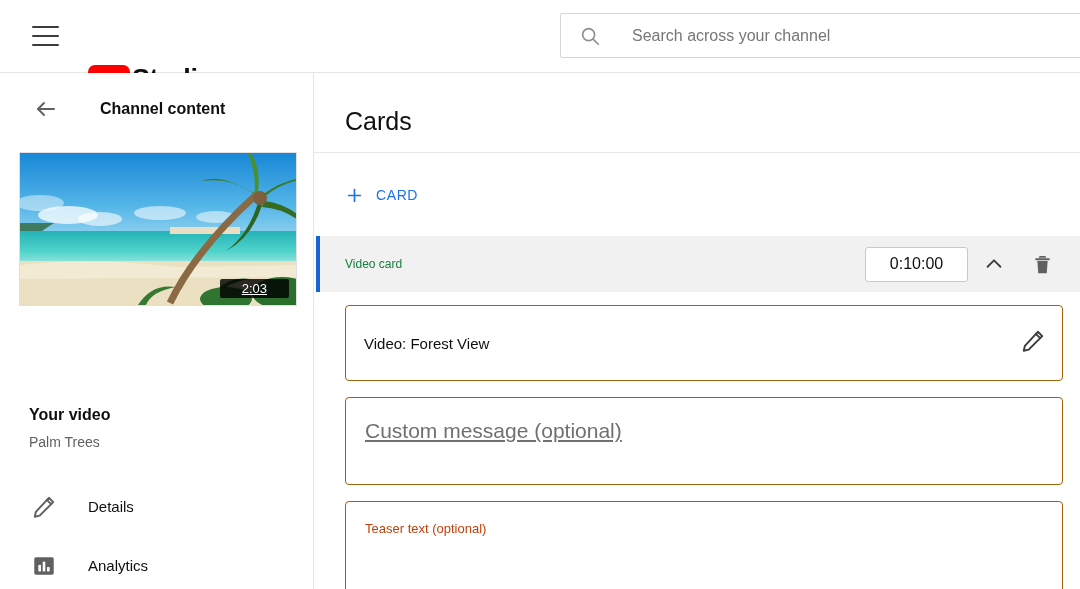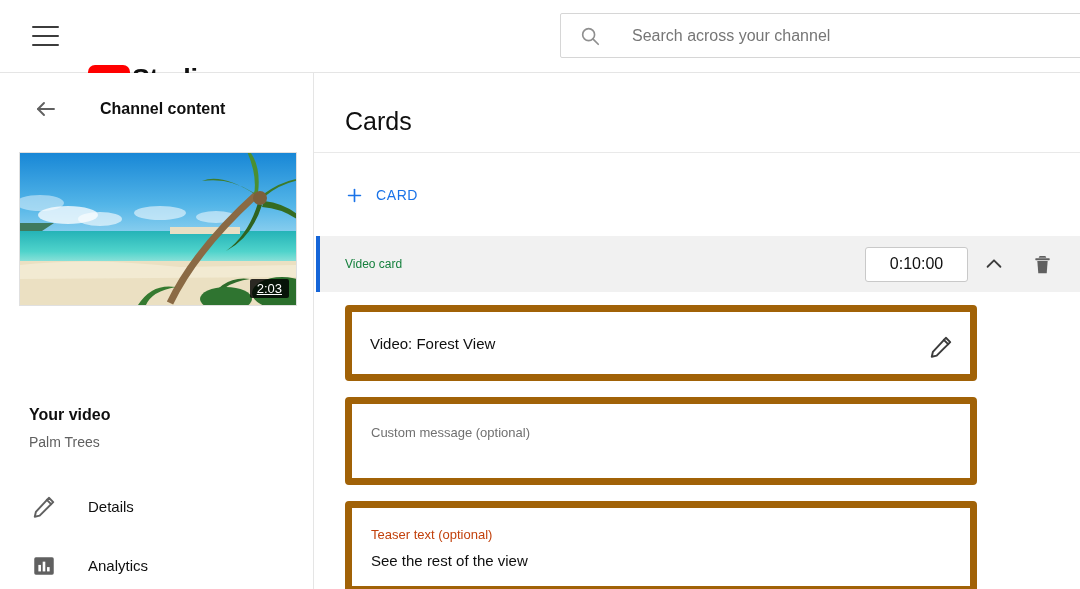--- a/index.html
+++ b/index.html
@@ -66,21 +66,21 @@
   .back-label { margin-left:42px; font-size:16px; font-weight:700; color:#0f0f0f; }
 
   .thumb {
     position:absolute; left:19px; top:79px; width:278px; height:154px;
     border:1px solid #e0e0e0; overflow:hidden; background:#1b8fd0;
   }
   .thumb svg { display:block; width:276px; height:152px; }
   .duration {
     position:absolute; right:7px; bottom:7px;
     background:rgba(0,0,0,0.82); color:#fff;
-    font-size:13px; font-weight:500; padding:2px 7px; border-radius:2px;
+    font-size:13px; font-weight:500; padding:2px 22px; border-radius:2px;
     line-height:15px;
     text-decoration:underline;
   }
 
   .vid-title {
     position:absolute; left:29px; top:333px;
     font-size:16px; font-weight:700; color:#0f0f0f;
   }
   .vid-sub {
     position:absolute; left:29px; top:361px;
@@ -139,32 +139,32 @@
   .chev-btn {
     width:52px; height:40px; display:flex; align-items:center; justify-content:center;
     cursor:pointer; color:#3c3c3c;
   }
   .trash-btn {
     width:44px; height:40px; display:flex; align-items:center; justify-content:center;
     cursor:pointer; color:#606060;
   }
 
   .field {
-    position:absolute; left:31px; width:632px;
-    border:7px solid #a16207; border-radius:4px; background:#fff;
+    position:absolute; left:31px; width:718px;
+    border:1px solid #a16207; border-radius:4px; background:#fff;
   }
   .field-video { top:232px; height:76px; display:flex; align-items:center; }
   .field-video-text { margin-left:18px; font-size:15px; color:#0f0f0f; }
   .field-edit {
     position:absolute; right:16px; top:22px; width:26px; height:26px;
     color:#3c3c3c; cursor:pointer;
   }
   .field-msg { top:324px; height:88px; }
   .field-msg .placeholder {
-    position:absolute; left:19px; top:21px; font-size:13px; color:#707070;
+    position:absolute; left:19px; top:21px; font-size:21px; color:#707070;text-decoration:underline;
   }
   .field-teaser { top:428px; height:92px; }
   .field-teaser .flabel {
     position:absolute; left:19px; top:19px; font-size:13px; color:#c2410c;
   }
   .field-teaser .fvalue {
     position:absolute; left:19px; top:44px; font-size:15px; color:#0f0f0f;
   }
 </style>
 </head>
@@ -317,16 +317,15 @@
         <line x1="14.6" y1="5.4" x2="18.6" y2="9.4"></line>
       </svg>
     </div>
 
     <div class="field field-msg">
       <div class="placeholder">Custom message (optional)</div>
     </div>
 
     <div class="field field-teaser">
       <div class="flabel">Teaser text (optional)</div>
-      <div class="fvalue">See the rest of the view</div>
     </div>
   </div>
 </div>
 
 </body></html>

